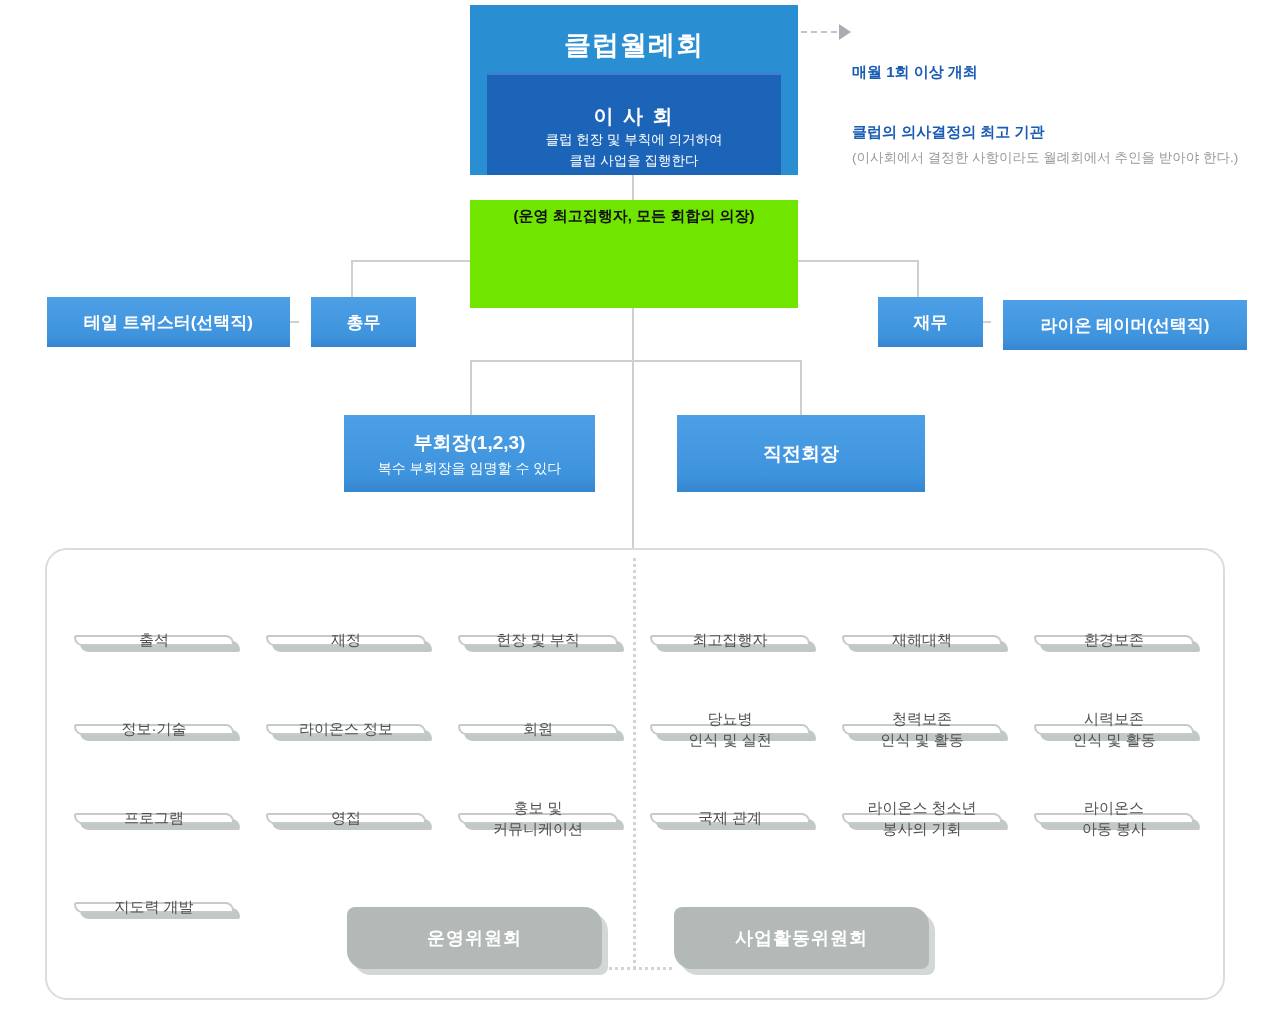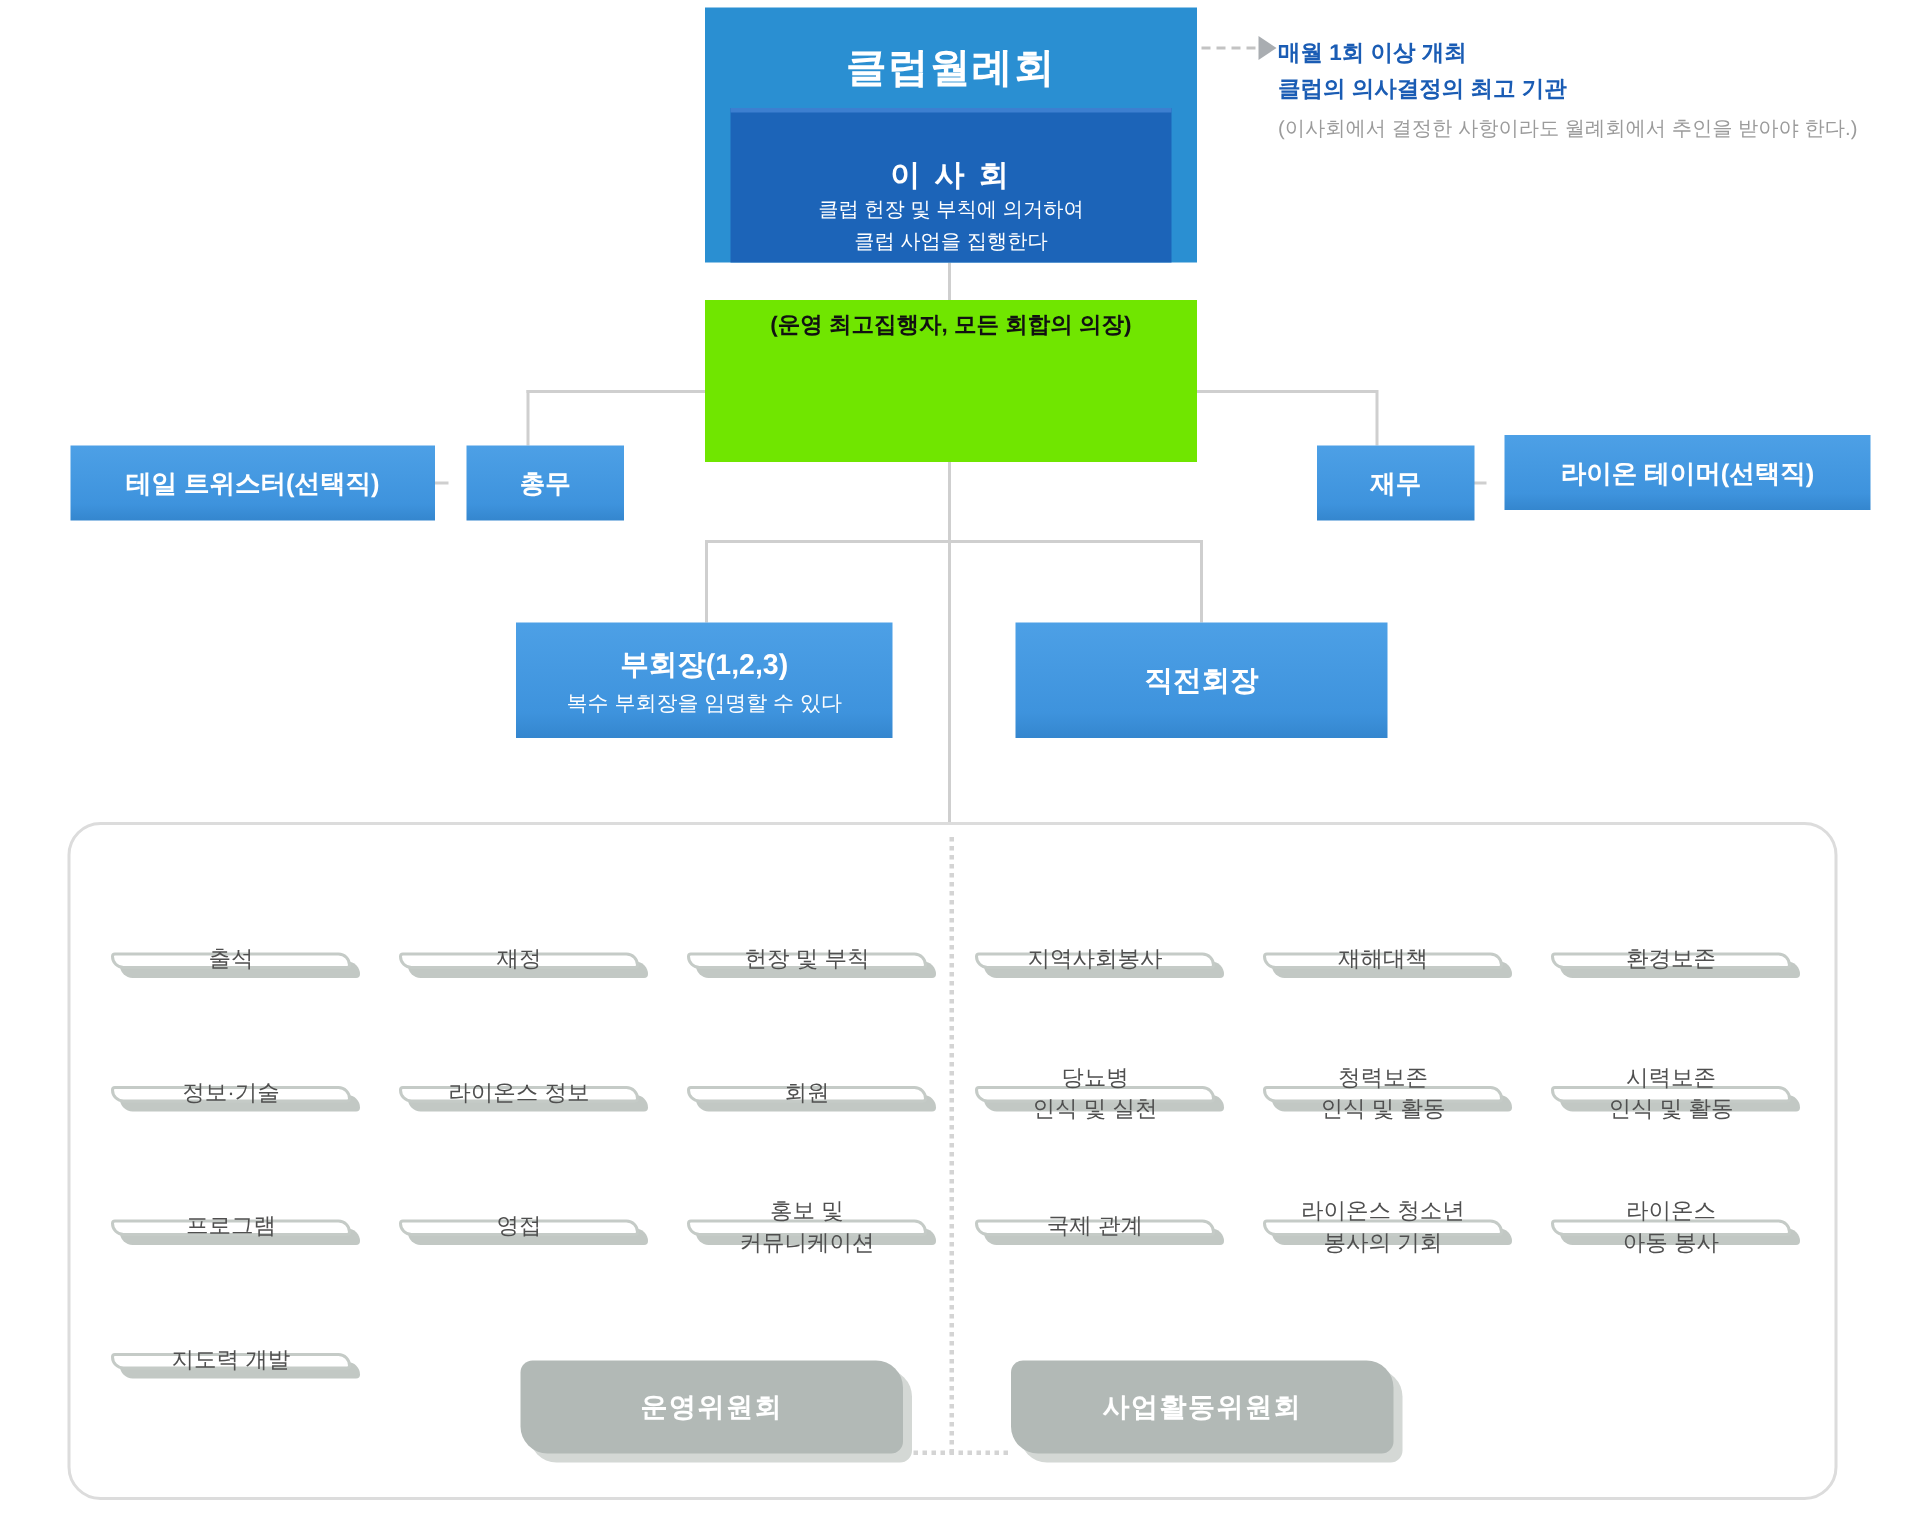--- a/index.html
+++ b/index.html
@@ -37,37 +37,37 @@
     background:var(--brand-blue);color:#fff;text-align:center;}
   .monthly .ttl{display:block;font-size:27px;font-weight:bold;letter-spacing:1px;padding-top:22px;}
   .board{position:absolute;left:487px;top:72px;width:294px;height:103px;
     background:var(--board-blue);border-top:3px solid #3d7fd0;color:#fff;text-align:center;}
   .board .ttl{display:block;font-size:20px;font-weight:bold;letter-spacing:2px;padding-top:28px;}
   .board .desc{display:block;font-size:13.5px;line-height:1.55;}
   .board .desc:first-of-type{margin-top:9px;}
 
   
   .note{position:absolute;left:852px;top:24px;width:410px;}
-  .note .n1,.note .n2{display:block;font-size:15px;font-weight:bold;color:var(--note-blue);line-height:1.62;}
+  .note .n1,.note .n2{display:block;font-size:15px;font-weight:bold;color:var(--note-blue);line-height:1.62;margin-top:36px;}
   .note .n3{display:block;font-size:13.5px;color:var(--note-gray);line-height:1.9;}
 
   
   .president{position:absolute;left:470px;top:200px;width:328px;height:108px;
     background:var(--president-green);color:#111;text-align:center;}
   .president .ttl{display:block;font-size:23px;font-weight:bold;letter-spacing:2px;padding-top:26px;}
   .president .sub{display:block;font-size:15px;font-weight:600;margin-top:7px;}
 
   
   .officer{position:absolute;height:50px;background:var(--officer-blue);
     background:linear-gradient(180deg,#4da0e6 0%,#3e93dd 78%,#3486ce 100%);
     color:#fff;font-size:17px;font-weight:bold;display:flex;align-items:center;justify-content:center;text-align:center;margin-left:12px;}
   .tail{left:35px;top:297px;width:243px;}
   .secretary{left:299px;top:297px;width:105px;}
   .treasurer{left:866px;top:297px;width:105px;}
-  .tamer{left:991px;top:290px;width:244px;}
+  .tamer{left:991px;top:300px;width:244px;}
 
   
   .bigblue{position:absolute;top:415px;height:77px;background:var(--officer-blue);
     background:linear-gradient(180deg,#4da0e6 0%,#3e93dd 78%,#3486ce 100%);
     color:#fff;text-align:center;display:flex;flex-direction:column;align-items:center;justify-content:center;}
   .vp{left:344px;width:251px;}
   .ipp{left:677px;width:248px;}
   .bigblue .ttl{font-size:19px;font-weight:bold;}
   .bigblue .sub{font-size:14px;margin-top:4px;}
 
@@ -183,21 +183,21 @@
           <span>커뮤니케이션</span>
       </div>
       <div class="cbox">
         <span>지도력 개발</span>
           <span></span>
       </div>
     </div>
 
     <div class="grid grid-right">
       <div class="cbox">
-        <span>지역사회봉사</span>
+        <span>최고집행자</span>
           <span></span>
       </div>
       <div class="cbox">
         <span>재해대책</span>
           <span></span>
       </div>
       <div class="cbox">
         <span>환경보존</span>
           <span></span>
       </div>

